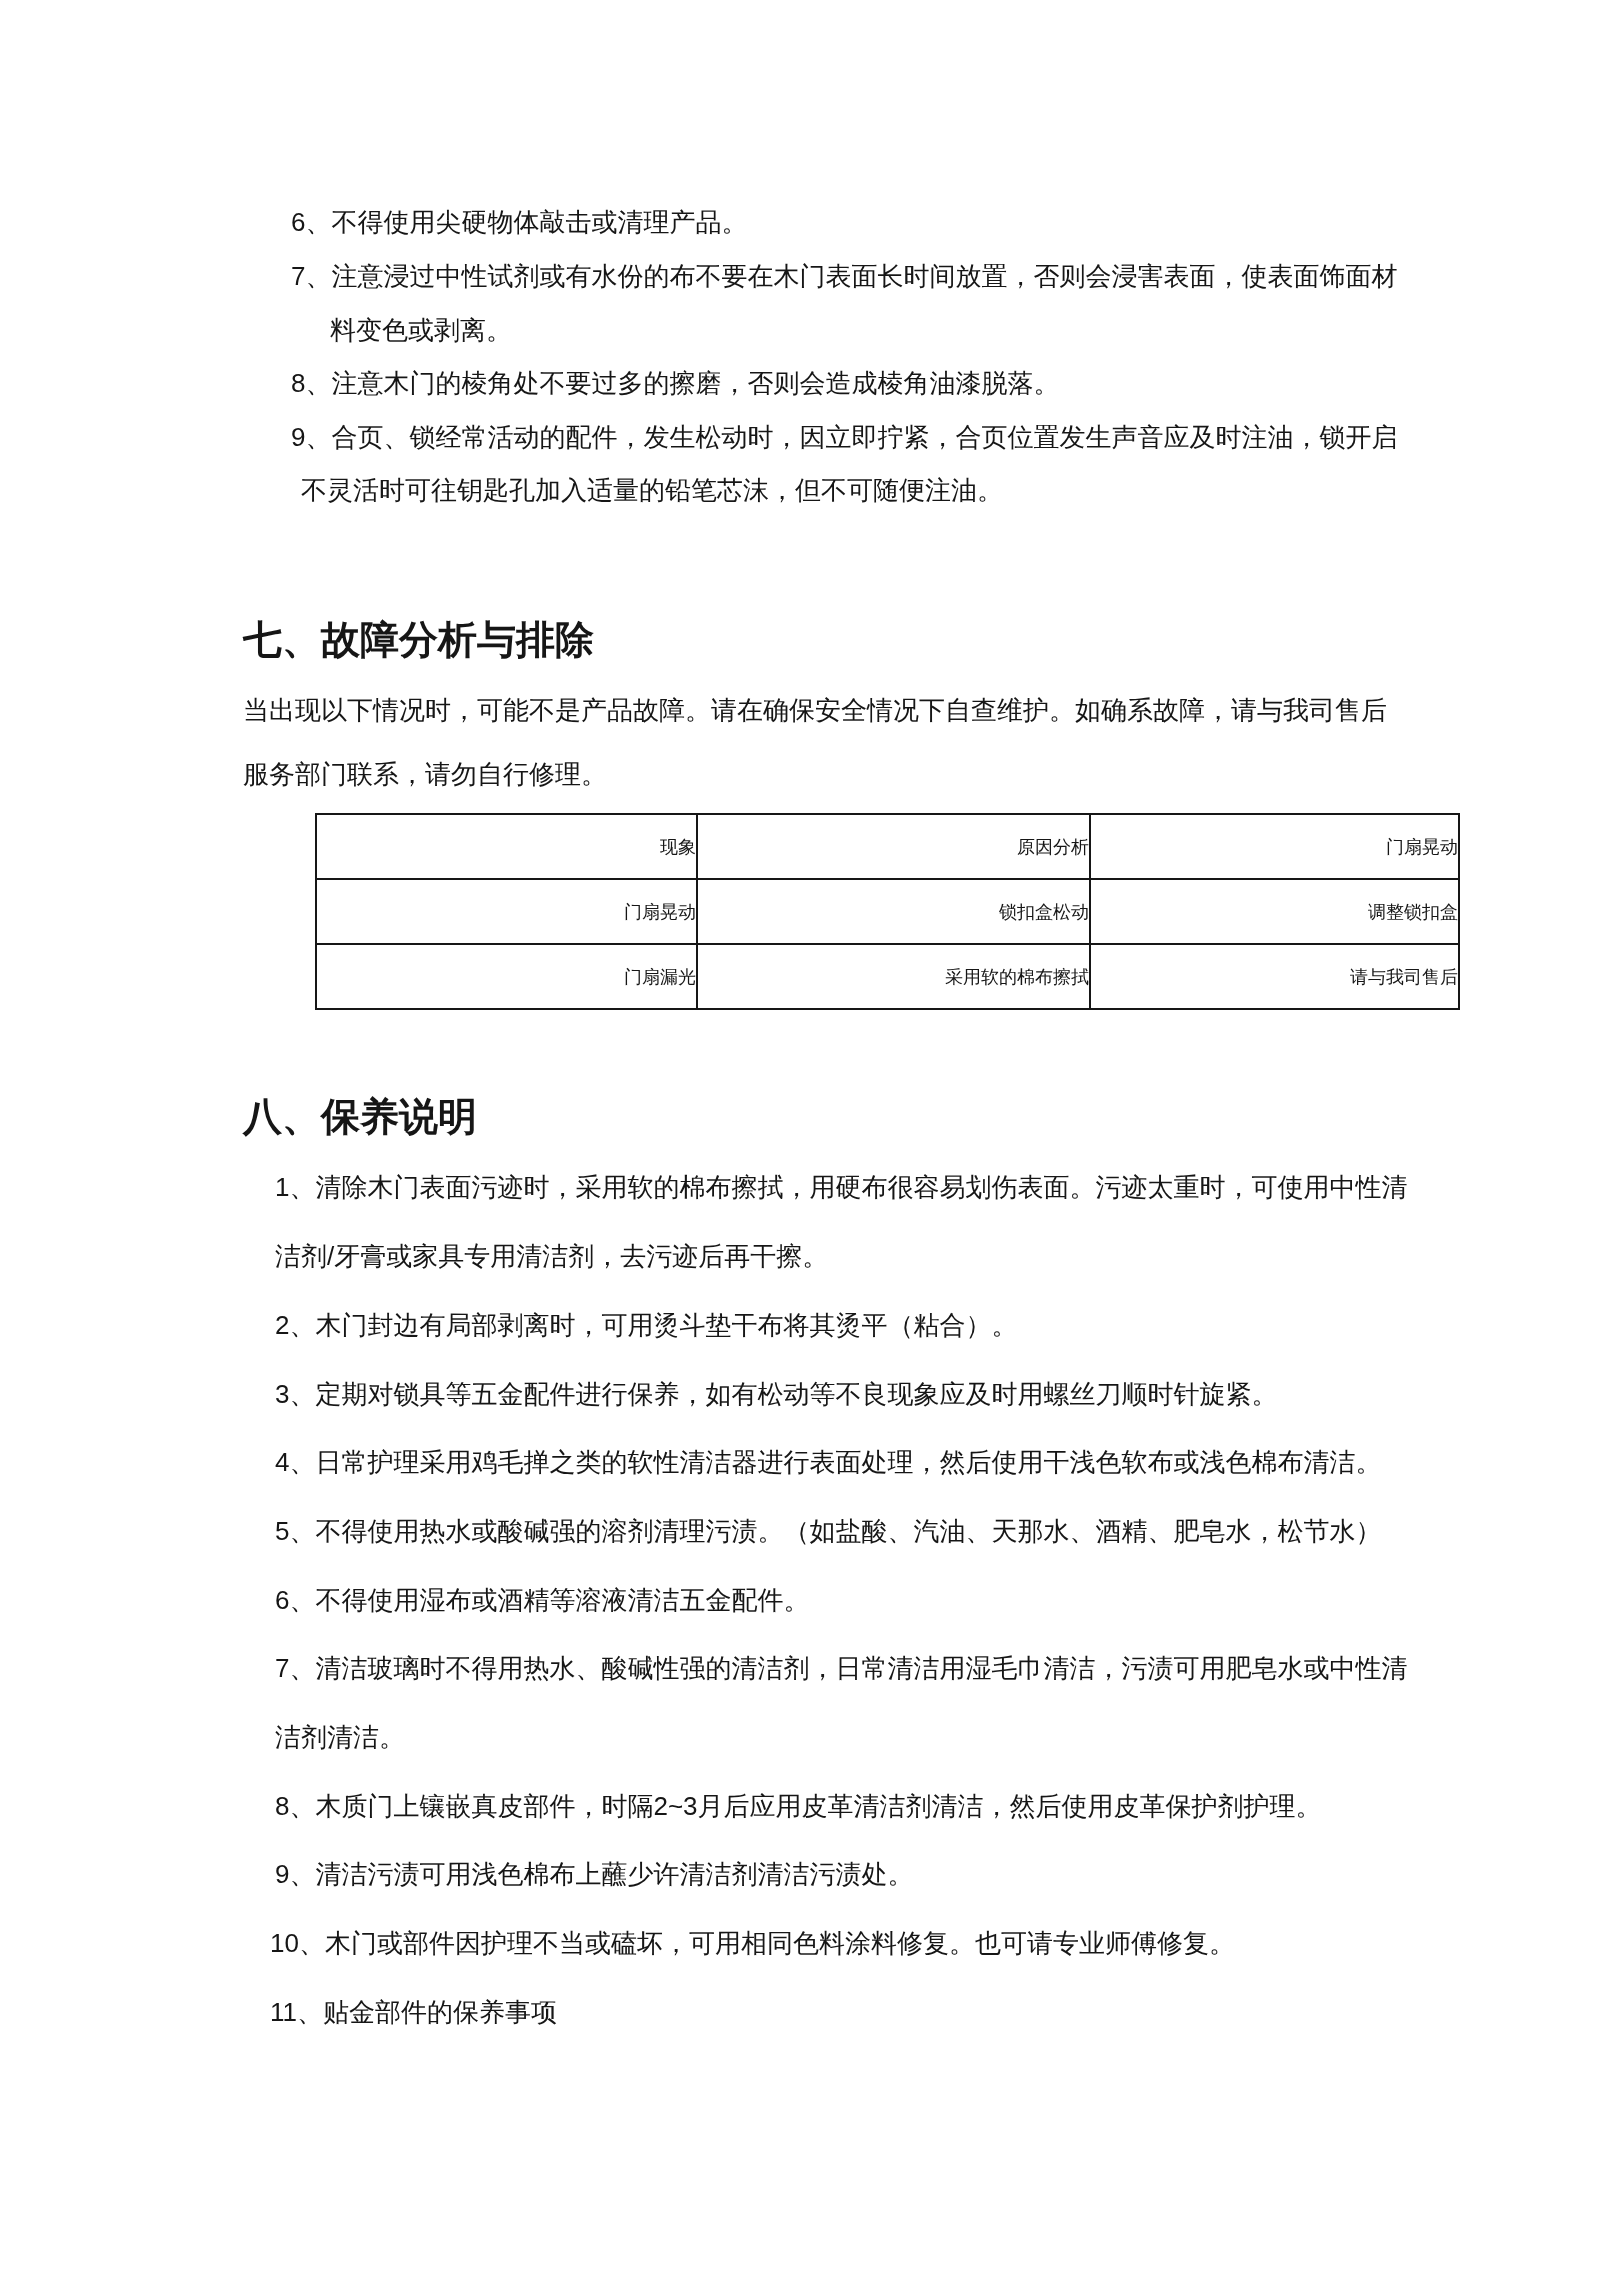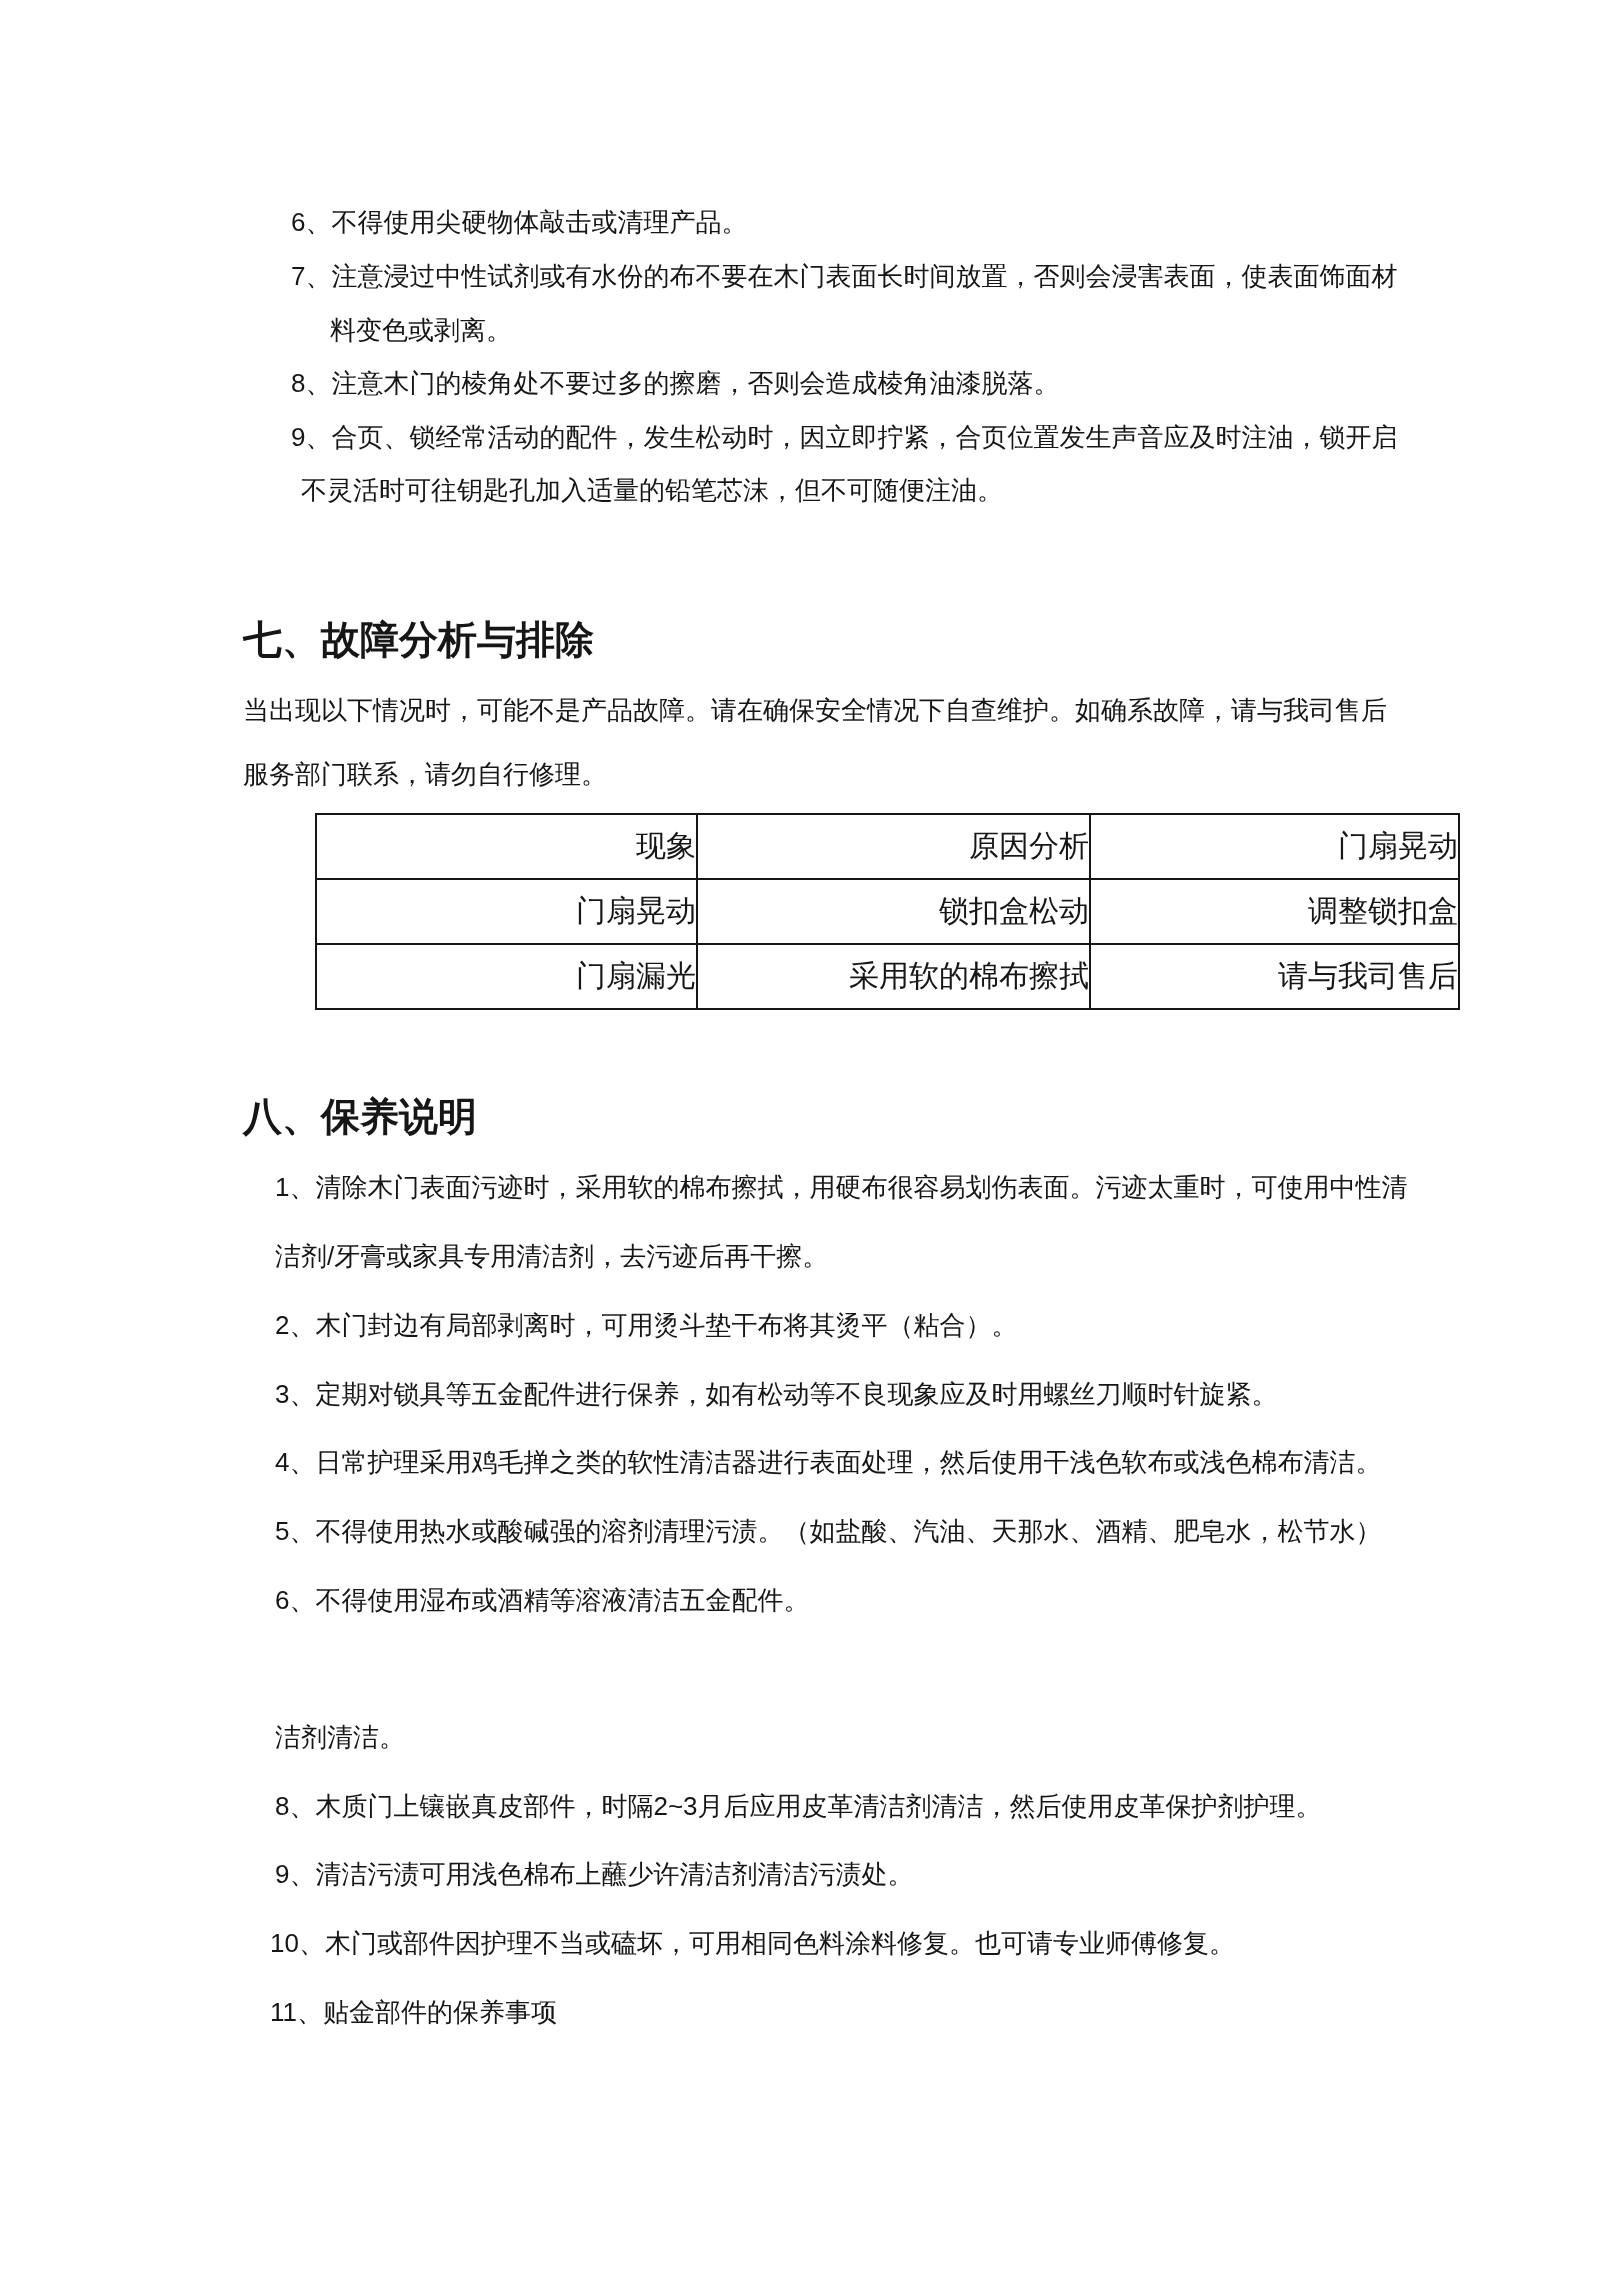--- a/index.html
+++ b/index.html
@@ -40,21 +40,21 @@
     border-collapse: collapse;
     table-layout: fixed;
     background: #ffffff;
     border: 2.6px solid #161616;
   }
   table.fault-table td {
     border: 2px solid #161616;
     height: 63px;
     padding: 0 0 0 15px;
     vertical-align: middle;
-    font-size: 30px;
+    font-size: 18px;
     white-space: nowrap;
     overflow: hidden;
   }
 </style>
 </head>
 <body>
 
 <div class="page">
 
   <div class="ln" style="top:202px;left:291px">6、不得使用尖硬物体敲击或清理产品。</div>
@@ -95,20 +95,21 @@
 
   <div class="heading" style="top:1091px;left:243px">八、保养说明</div>
 
   <div class="ln" style="top:1167px;left:275px">1、清除木门表面污迹时，采用软的棉布擦拭，用硬布很容易划伤表面。污迹太重时，可使用中性清</div>
   <div class="ln" style="top:1236px;left:275px">洁剂/牙膏或家具专用清洁剂，去污迹后再干擦。</div>
   <div class="ln" style="top:1305px;left:275px">2、木门封边有局部剥离时，可用烫斗垫干布将其烫平（粘合）。</div>
   <div class="ln" style="top:1374px;left:275px">3、定期对锁具等五金配件进行保养，如有松动等不良现象应及时用螺丝刀顺时针旋紧。</div>
   <div class="ln" style="top:1442px;left:275px">4、日常护理采用鸡毛掸之类的软性清洁器进行表面处理，然后使用干浅色软布或浅色棉布清洁。</div>
   <div class="ln" style="top:1511px;left:275px">5、不得使用热水或酸碱强的溶剂清理污渍。（如盐酸、汽油、天那水、酒精、肥皂水，松节水）</div>
   <div class="ln" style="top:1580px;left:275px">6、不得使用湿布或酒精等溶液清洁五金配件。</div>
+  <div class="ln" style="top:1648px;left:275px">7、清洁玻璃时不得用热水、酸碱性强的清洁剂，日常清洁用湿毛巾清洁，污渍可用肥皂水或中性清</div>
   <div class="ln" style="top:1717px;left:275px">洁剂清洁。</div>
   <div class="ln" style="top:1786px;left:275px">8、木质门上镶嵌真皮部件，时隔2~3月后应用皮革清洁剂清洁，然后使用皮革保护剂护理。</div>
   <div class="ln" style="top:1854px;left:275px">9、清洁污渍可用浅色棉布上蘸少许清洁剂清洁污渍处。</div>
   <div class="ln" style="top:1923px;left:270px">10、木门或部件因护理不当或磕坏，可用相同色料涂料修复。也可请专业师傅修复。</div>
   <div class="ln" style="top:1992px;left:270px">11、贴金部件的保养事项</div>
 
 </div>
 
 
 </body></html>

